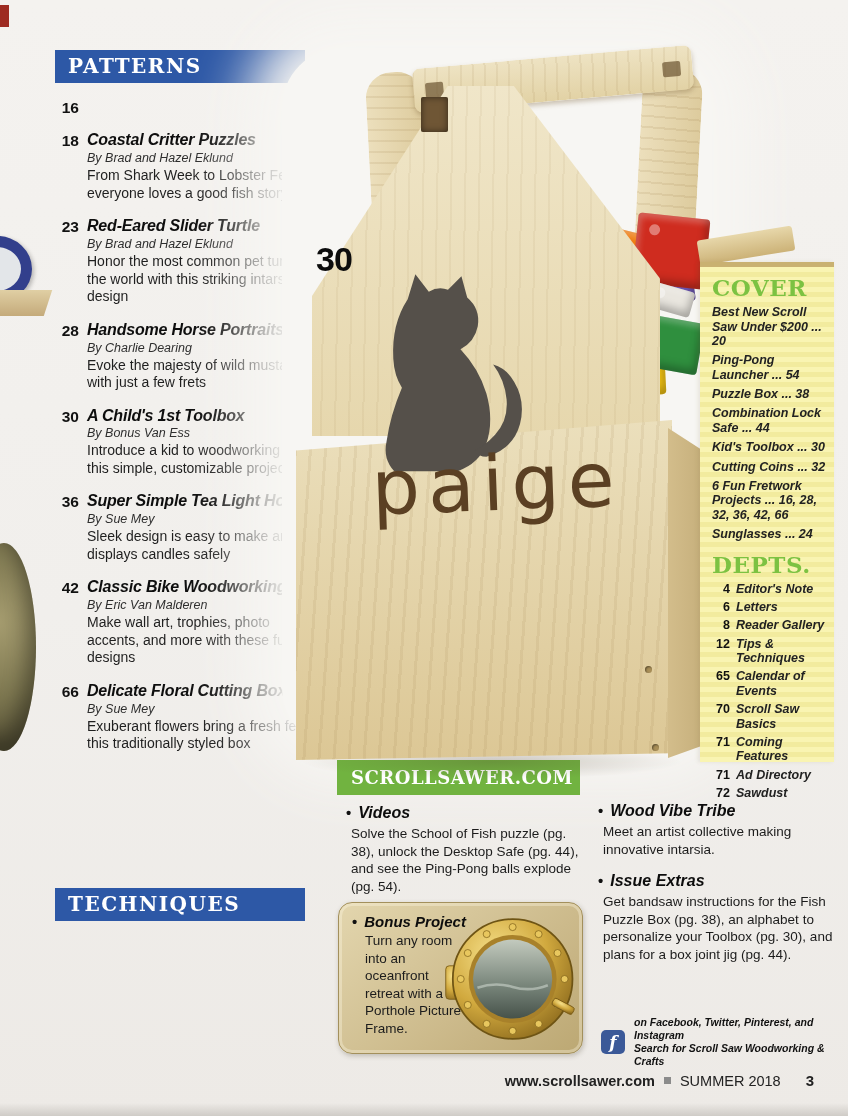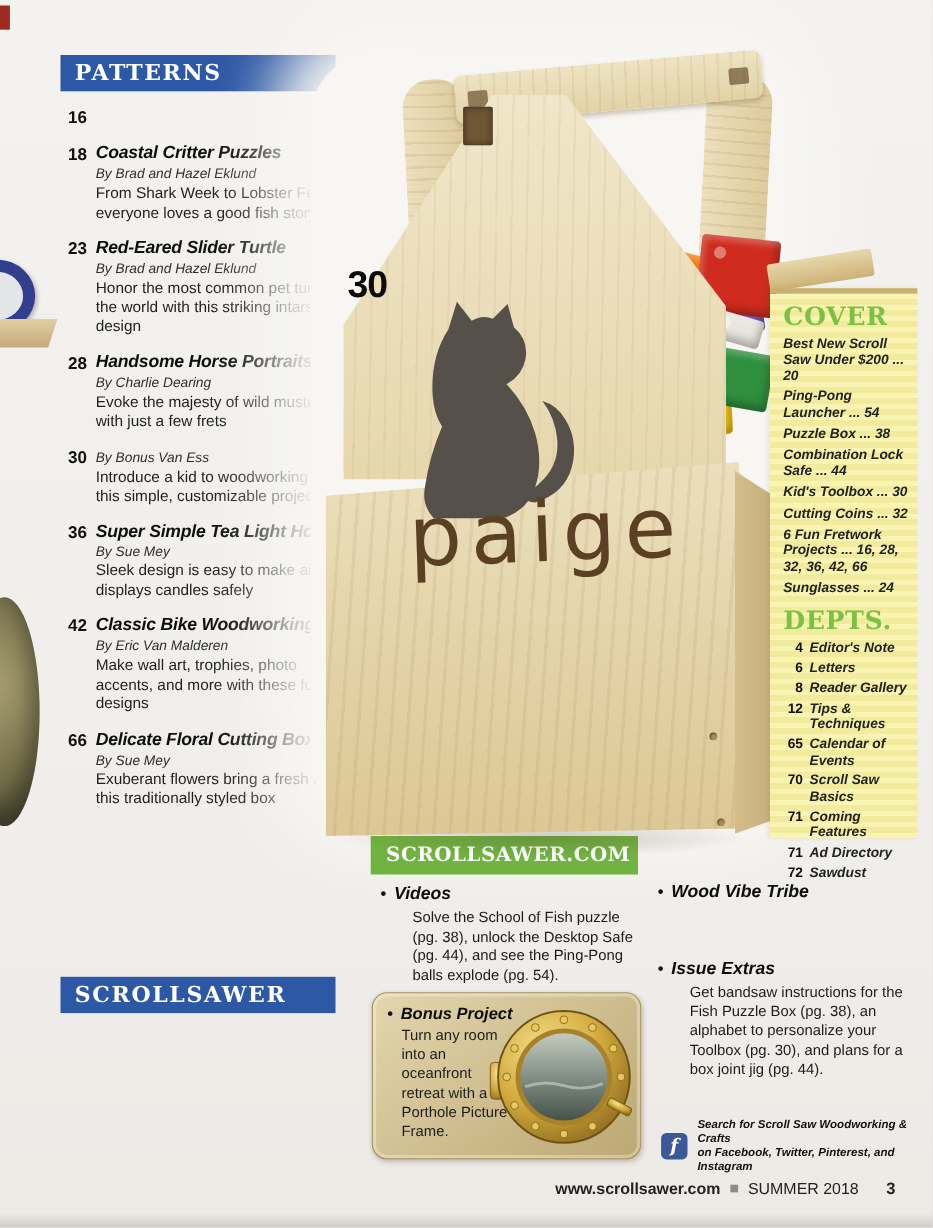--- a/index.html
+++ b/index.html
@@ -105,21 +105,21 @@
   #web-bar{position:absolute;left:337px;top:760px;width:243px;height:35px;box-sizing:border-box;
     background:var(--bar-green,#71b340);color:#fff;font-family:"DejaVu Serif",serif;font-weight:bold;
     font-size:18px;letter-spacing:.5px;line-height:35px;padding-left:14px}
   .web-block{position:absolute}
   #videos-block{left:346px;top:804px;width:233px}
   #woodvibe-block{left:598px;top:802px;width:240px}
   #extras-block{left:598px;top:872px;width:245px}
   .web-head{display:flex;gap:7px;align-items:baseline}
   .bullet{font-weight:bold;font-size:15px;color:#111}
   .web-title{font-weight:bold;font-style:italic;font-size:16px;color:#0d0d0d}
-  .web-desc{font-size:13.5px;line-height:1.3;color:#1c1c1c;margin:3px 0 0 29px}
+  .web-desc{font-size:13.5px;line-height:1.3;color:#1c1c1c;margin:3px 0 0 5px}
 
   #bonus-box{position:absolute;left:338px;top:902px;width:245px;height:152px;z-index:2;
     border-radius:14px;box-sizing:border-box;padding:10px 0 0 13px;
     background:linear-gradient(140deg,#e3d6ae,#c8b585 70%,#bca873);
     border:1px solid #a3905c;
     box-shadow:inset 0 0 0 3px rgba(255,250,230,.35),1px 2px 5px rgba(60,50,30,.25)}
   #bonus-box .web-title{font-size:15px}
   #bonus-box .web-desc{width:97px;margin-left:13px;margin-top:2px}
   #porthole{position:absolute;right:6px;top:10px;width:132px;height:132px}
 
@@ -196,20 +196,21 @@
         <div class="toc-body">
           <div class="toc-title">Handsome Horse Portraits</div>
           <div class="toc-byline">By Charlie Dearing</div>
           <div class="toc-desc">Evoke the majesty of wild mustangs with just a few frets</div>
         </div>
       </div>
 
       <div class="toc-entry">
         <div class="toc-num">30</div>
         <div class="toc-body">
+          <div class="toc-title">A Child's 1st Toolbox</div>
           <div class="toc-byline">By Bonus Van Ess</div>
           <div class="toc-desc">Introduce a kid to woodworking with this simple, customizable project</div>
         </div>
       </div>
 
       <div class="toc-entry">
         <div class="toc-num">36</div>
         <div class="toc-body">
           <div class="toc-title">Super Simple Tea Light Holders</div>
           <div class="toc-byline">By Sue Mey</div>
@@ -229,21 +230,21 @@
       <div class="toc-entry">
         <div class="toc-num">66</div>
         <div class="toc-body">
           <div class="toc-title">Delicate Floral Cutting Box</div>
           <div class="toc-byline">By Sue Mey</div>
           <div class="toc-desc">Exuberant flowers bring a fresh feel to this traditionally styled box</div>
         </div>
       </div>
     </div>
 
-  <div id="techniques-bar" class="bar">SCROLLSAWER</div>
+  <div id="techniques-bar" class="bar">TECHNIQUES</div>
 
   <div id="photo-backdrop"></div>
   <div id="tote-shadow"></div>
   <div id="post-left" class="woodv"></div>
   <div id="post-right" class="woodv"></div>
   <div id="crossbar" class="wood"></div>
   <div id="blocks">
     <div class="block b1"></div>
     <div class="block b2"></div>
     <div class="block b3"></div>
@@ -350,20 +351,21 @@
       <span class="web-title">Videos</span>
     </div>
     <div class="web-desc">Solve the School of Fish puzzle (pg. 38), unlock the Desktop Safe (pg. 44), and see the Ping-Pong balls explode (pg. 54).</div>
   </div>
 
   <div id="woodvibe-block" class="web-block">
     <div class="web-head">
       <span class="bullet">•</span>
       <span class="web-title">Wood Vibe Tribe</span>
     </div>
+    <div class="web-desc">Meet an artist collective making innovative intarsia.</div>
   </div>
 
   <div id="extras-block" class="web-block">
     <div class="web-head">
       <span class="bullet">•</span>
       <span class="web-title">Issue Extras</span>
     </div>
     <div class="web-desc">Get bandsaw instructions for the Fish Puzzle Box (pg. 38), an alphabet to personalize your Toolbox (pg. 30), and plans for a box joint jig (pg. 44).</div>
   </div>
 
@@ -405,22 +407,22 @@
           <circle cx="107.5" cy="24" r="4"></circle>
           <circle cx="129" cy="45.5" r="4"></circle>
       </g>
       <rect x="126" y="96" width="26" height="9" rx="3" transform="rotate(28 126 96)" fill="url(#brass)" stroke="#7a5c16"></rect>
     </svg>
   </div>
 
   <div id="fb-row">
     <div id="fb-icon">f</div>
     <div class="fb-text">
+      <div>on Facebook, Twitter, Pinterest, and Instagram</div>
       <div>Search for Scroll Saw Woodworking &amp; Crafts</div>
-      <div>on Facebook, Twitter, Pinterest, and Instagram</div>
     </div>
   </div>
 
   <div id="footer">
     <span class="site">www.scrollsawer.com</span>
     <span class="sep"></span>
     <span class="issue">SUMMER 2018</span>
     <span class="pagenum">3</span>
   </div>
 

